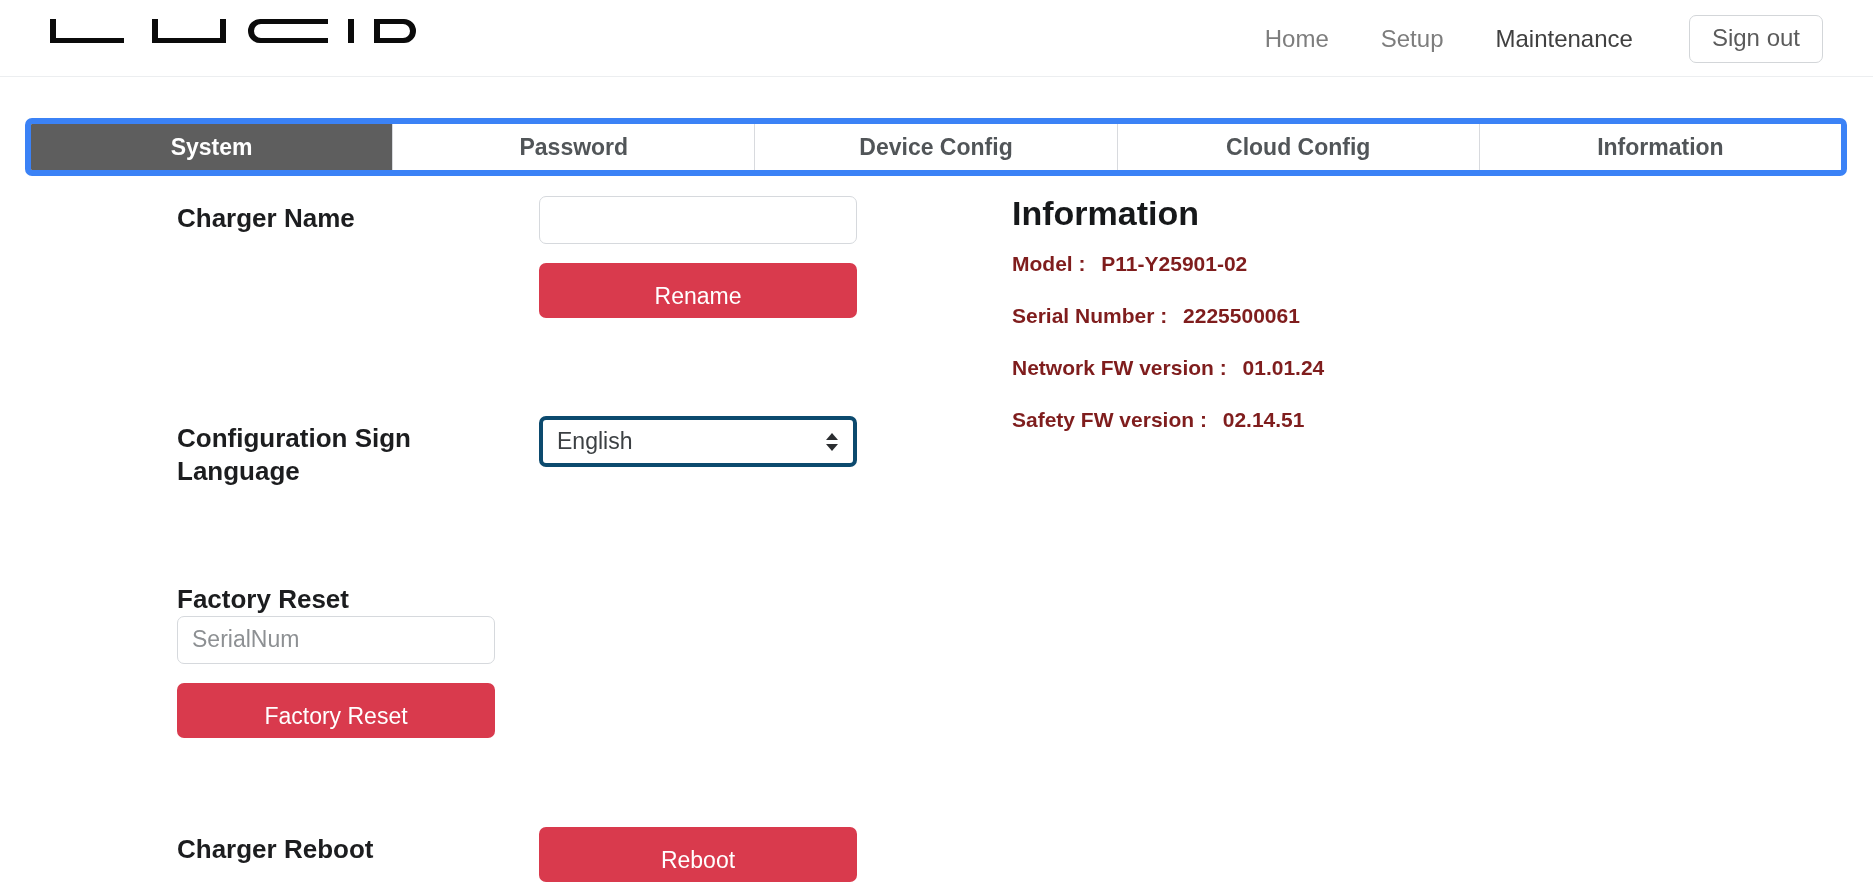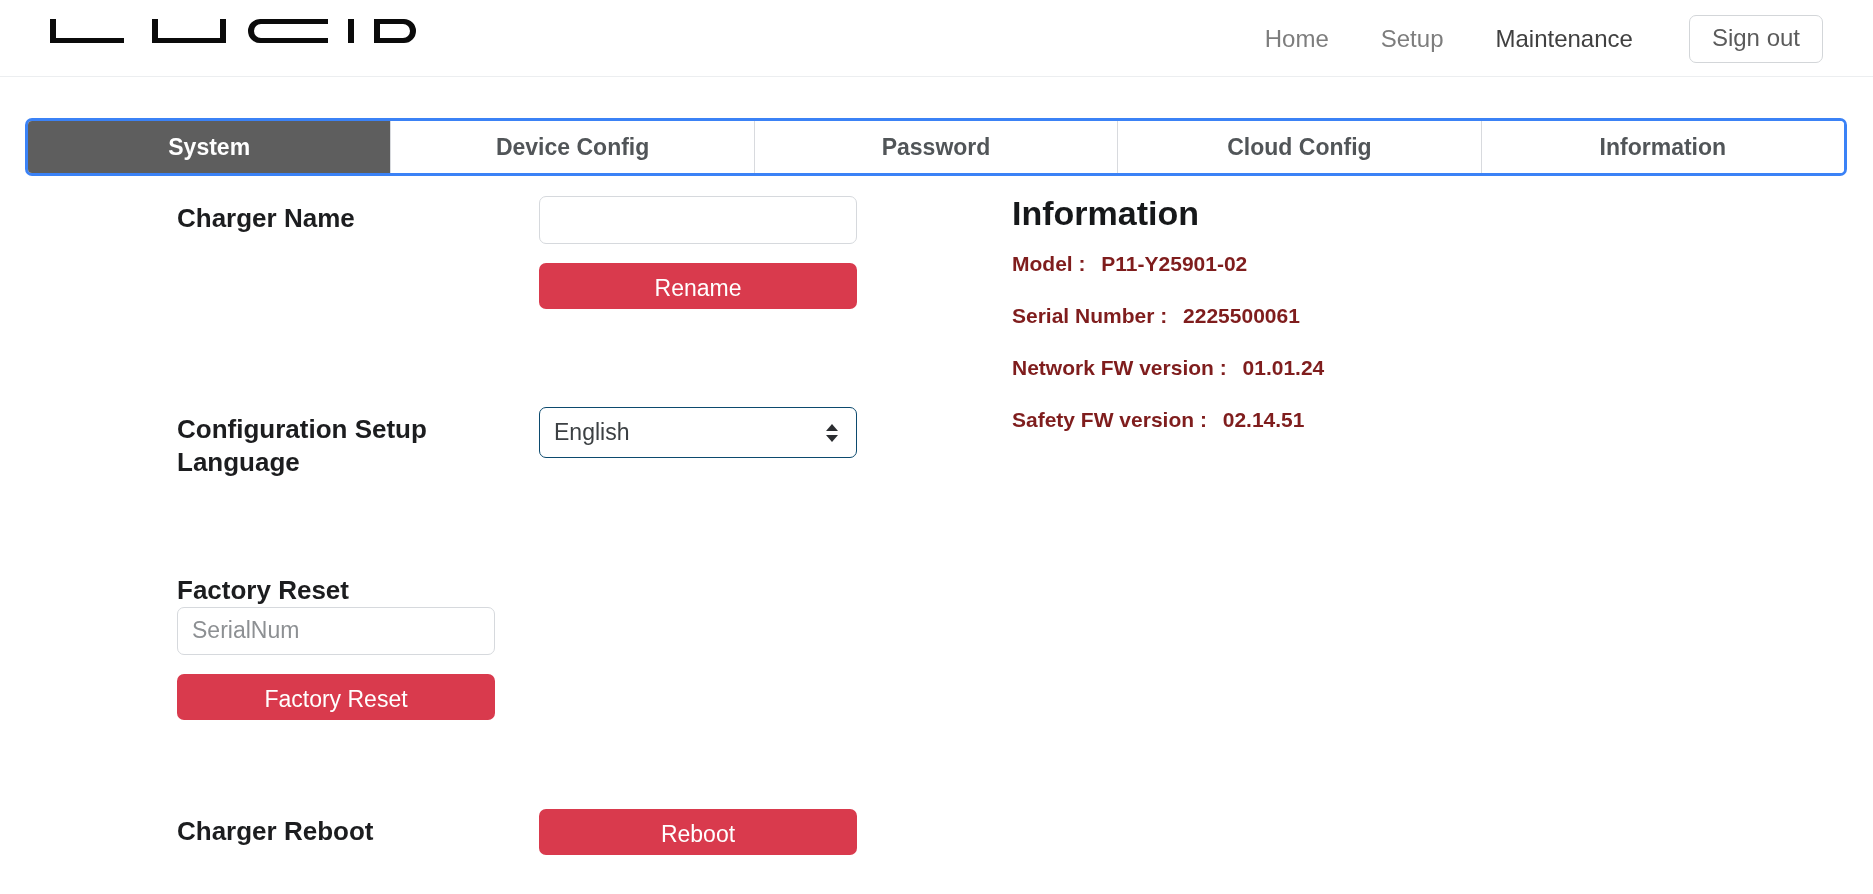--- a/index.html
+++ b/index.html
@@ -64,21 +64,21 @@
   }
 
   
   .tabbar {
     position: absolute;
     left: 25px;
     top: 118px;
     width: 1822px;
     height: 58px;
     display: flex;
-    border: 3px solid #3b82f6;
+    border: 6px solid #3b82f6;
     border-radius: 7px;
     background: #ffffff;
     overflow: hidden;
   }
   .tab {
     flex: 1 1 0;
     display: flex;
     align-items: center;
     justify-content: center;
     font-size: 23px;
@@ -139,43 +139,43 @@
     color: #b91c1c;
     padding: 0 14px;
     font-family: "Liberation Sans", sans-serif;
     outline: none;
   }
   .txt-input::placeholder { color: #8d9093; opacity: 1; }
 
   .red-btn {
     display: block;
     width: 318px;
-    height: 46px;
+    height: 55px;
     margin-top: 19px;
     background: #d93a4d;
     border: none;
     border-radius: 7px;
     color: #ffffff;
     font-size: 23px;
     font-family: "Liberation Sans", sans-serif;
     line-height: 51px;
     text-align: center;
     cursor: pointer;
-    padding: 0;
+    padding: 8px;
   }
 
   .select-wrap {
     position: relative;
     width: 318px;
     height: 51px;
   }
   .select-box {
     width: 318px;
     height: 51px;
-    border: 1px solid #0c4a6e;
+    border: 4px solid #0c4a6e;
     border-radius: 7px;
     background: #ffffff;
     font-size: 23px;
     color: #3c4043;
     display: flex;
     align-items: center;
     padding: 0 14px;
     cursor: pointer;
   }
   .select-arrows {
@@ -237,40 +237,40 @@
   <div class="nav">
     <a class="nav-link" href="#">Home</a>
     <a class="nav-link" href="#">Setup</a>
     <a class="nav-link active" href="#">Maintenance</a>
     <button class="signout-btn">Sign out</button>
   </div>
 </div>
 
 <div class="tabbar">
   <div class="tab active">System</div>
+  <div class="tab">Password</div>
   <div class="tab">Device Config</div>
-  <div class="tab">Password</div>
   <div class="tab">Cloud Config</div>
   <div class="tab">Information</div>
 </div>
 
 <div class="content">
 
   <div class="form-col">
 
     <div class="form-row" style="top:0;">
       <div class="form-label">Charger Name</div>
       <div class="form-ctrl">
         <input class="txt-input" type="text" placeholder="" style="">
         <button class="red-btn">Rename</button>
       </div>
     </div>
 
     <div class="form-row" style="margin-top:98px;">
-      <div class="form-label">Configuration Setup Language</div>
+      <div class="form-label">Configuration Sign Language</div>
       <div class="form-ctrl">
         <div class="select-wrap">
           <div class="select-box">English</div>
           <span class="select-arrows">
             <svg width="14" height="20" viewBox="0 0 14 20">
               <path d="M7 1 L13 8 L1 8 Z" fill="#2b2d30"></path>
               <path d="M7 19 L13 12 L1 12 Z" fill="#2b2d30"></path>
             </svg>
           </span>
         </div>

